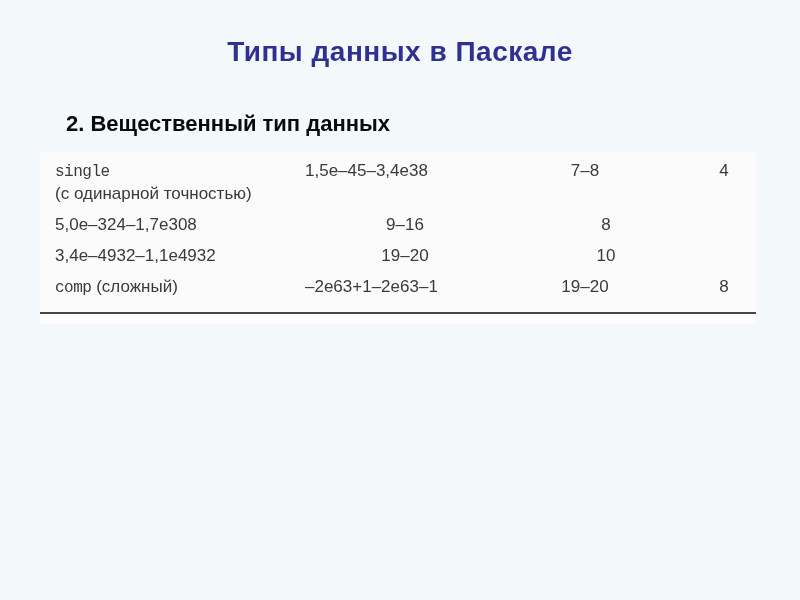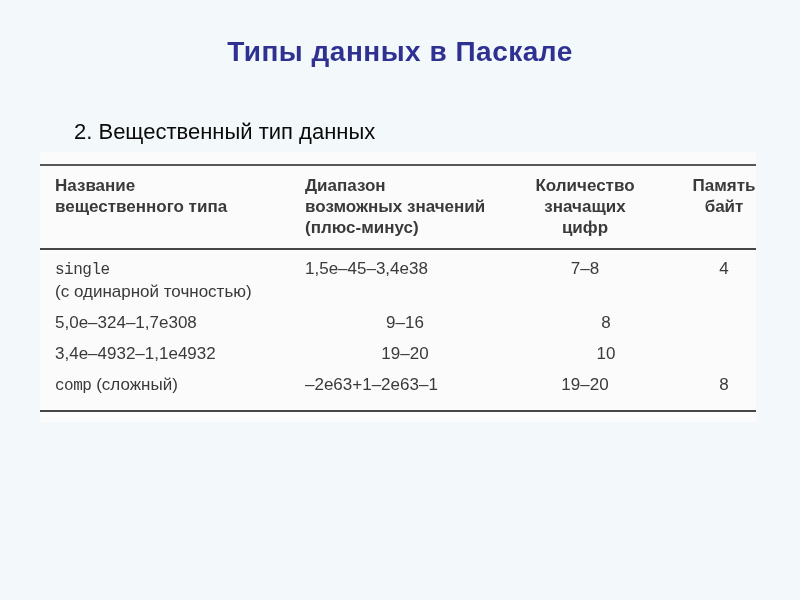--- a/index.html
+++ b/index.html
@@ -7,22 +7,22 @@
     position:relative;width:800px;height:600px;overflow:hidden;
     background:#f3f8fa;
     font-family:"Liberation Sans",sans-serif;
   }
   .title{
     position:absolute;top:36px;left:0;width:800px;margin:0;
     text-align:center;font-size:28px;font-weight:700;color:#2e3191;
     letter-spacing:.5px;
   }
   .subtitle{
-    position:absolute;top:107px;left:62px;margin:12px;
-    font-size:22px;font-weight:400;color:#0a0a0a;
+    position:absolute;top:107px;left:62px;margin:4px;
+    font-size:22px;font-weight:700;color:#0a0a0a;
   }
   .scan{
     position:absolute;left:40px;top:152px;width:716px;
     background:#fbfbfb;color:#3a3a3a;padding-bottom:10px;
   }
   .thead{
     display:grid;grid-template-columns:250px 230px 130px 106px;
     margin-top:12px;padding:9px 0 10px;
     border-top:2px solid #575757;border-bottom:2px solid #464646;
     font-weight:700;font-size:17px;line-height:21px;
@@ -47,31 +47,20 @@
 <body>
 
 <div class="slide">
 
   <h1 class="title">Типы данных в Паскале</h1>
 
   <h2 class="subtitle">2. Вещественный тип данных</h2>
 
   <div class="scan">
 
-    <div class="thead">
-      <div class="hcell c1">Название
-вещественного типа</div>
-      <div class="hcell c2">Диапазон
-возможных значений
-(плюс-минус)</div>
-      <div class="hcell c3">Количество
-значащих цифр</div>
-      <div class="hcell c4">Память
-байт</div>
-    </div>
 
     <div class="tbody">
 
       <div class="trow">
         <div class="c1">
           <span class="code">single</span>
           <span class="desc-block">(с одинарной точностью)</span>
         </div>
         <div class="c2">1,5e–45–3,4e38</div>
         <div class="c3">7–8</div>

